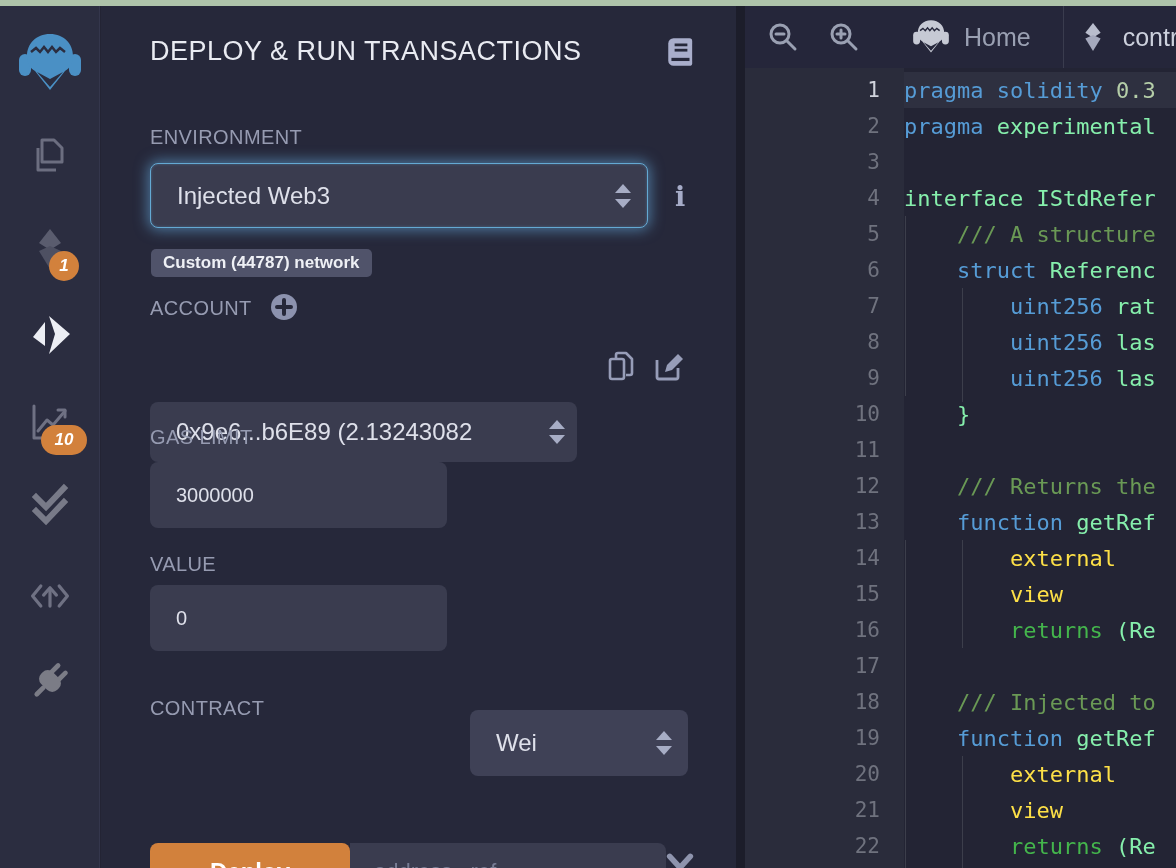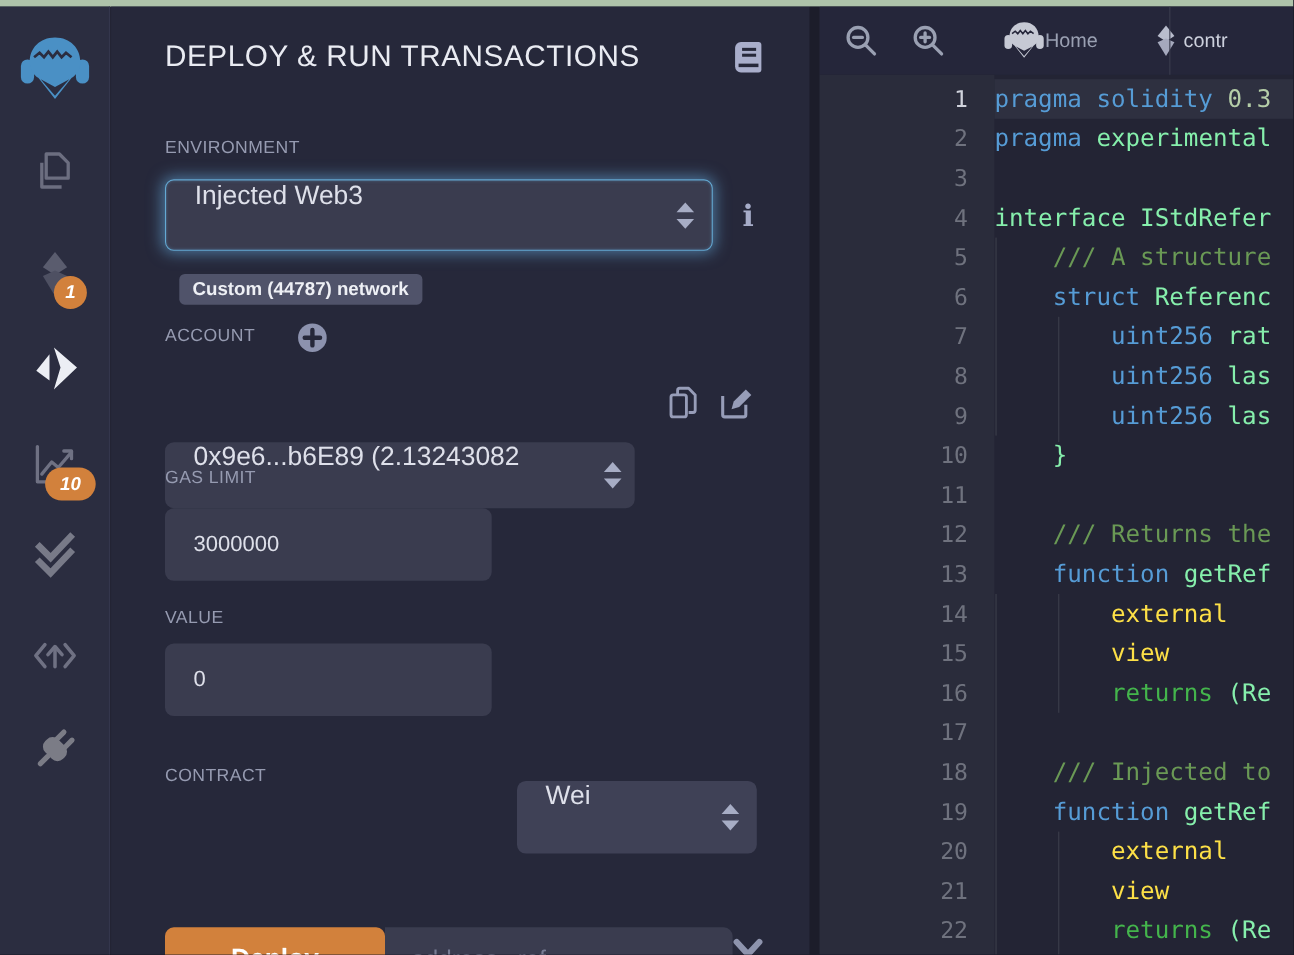--- a/index.html
+++ b/index.html
@@ -13,22 +13,22 @@
 
   
   .rail{left:0;top:6px;width:100px;height:862px;background:#2b2d40;border-right:1px solid #34364c;box-sizing:border-box;}
   .rail-item{position:absolute;left:0;width:100px;display:flex;justify-content:center;cursor:pointer;}
   .badge{position:absolute;background:var(--accent,#d2813c);color:#fff;font-style:italic;font-weight:bold;
     font-size:17px;border-radius:16px;display:flex;align-items:center;justify-content:center;}
 
   
   .panel{left:101px;top:6px;width:635px;height:862px;background:#26283a;}
   .panel-title{left:49px;top:30px;font-size:27px;font-weight:500;letter-spacing:.5px;color:#e9ebf2;white-space:nowrap;}
-  .label{font-size:16px;letter-spacing:.4px;color:#969bb1;white-space:nowrap;text-align:center;}
-  .field{box-sizing:border-box;background:#3a3c4f;border-radius:8px;display:flex;
+  .label{font-size:20px;letter-spacing:.4px;color:#969bb1;white-space:nowrap;text-align:center;}
+  .field{box-sizing:border-box;background:#3a3c4f;border-radius:8px;display:flex;align-items:center;
     color:#dee0ea;font-size:24px;padding:0 26px;white-space:nowrap;overflow:hidden;}
   .select{cursor:pointer;position:relative;}
   .updown{position:absolute;right:16px;top:50%;transform:translateY(-50%);display:flex;flex-direction:column;gap:6px;}
   .updown .up{width:0;height:0;border-left:8px solid transparent;border-right:8px solid transparent;border-bottom:9px solid #a7adc5;}
   .updown .dn{width:0;height:0;border-left:8px solid transparent;border-right:8px solid transparent;border-top:9px solid #a7adc5;}
   .env-select{border:1px solid #64a9d3;box-shadow:0 0 14px 2px rgba(110,185,240,.55), inset 0 0 3px rgba(110,185,240,.35);}
   .net-badge{background:#50536a;border-radius:5px;color:#eef0f5;font-size:17px;font-weight:bold;
     padding:0 12px;height:28px;display:inline-flex;align-items:center;white-space:nowrap;}
   .info{font-family:"DejaVu Serif",serif;font-weight:bold;font-size:27px;color:#a6acc8;cursor:pointer;}
   .deploy-btn{box-sizing:border-box;background:var(--accent,#d2813c);border:none;border-radius:8px 8px 6px 6px;
@@ -36,21 +36,21 @@
   .param-input{box-sizing:border-box;background:#3a3c4f;border:none;border-radius:0 8px 8px 0;color:#dee0ea;
     font-size:22px;padding:0 24px;font-family:"Liberation Sans",sans-serif;outline:none;}
   .param-input::placeholder{color:#787d95;}
   .txtin{box-sizing:border-box;background:#3a3c4f;border:none;border-radius:8px;color:#dee0ea;font-size:20px;
     padding:0 26px;font-family:"Liberation Sans",sans-serif;outline:none;width:100%;height:100%;}
 
   
   .gap-strip{left:736px;top:6px;width:9px;height:862px;background:#1c1d2a;cursor:col-resize;}
   .editor{left:745px;top:6px;width:431px;height:862px;background:#232434;overflow:hidden;}
   .tabbar{position:absolute;left:0;top:0;width:100%;height:62px;background:#25263a;display:flex;align-items:center;}
-  .tab{display:flex;align-items:center;font-size:18px;color:#9aa0b2;cursor:pointer;white-space:nowrap;}
+  .tab{display:flex;align-items:center;gap:14px;font-size:25px;color:#9aa0b2;cursor:pointer;white-space:nowrap;}
   .tab.active{color:#ccd0dc;}
   .tab-sep{position:absolute;left:318px;top:0;width:1px;height:62px;background:#3a3c4e;}
   .zoom-btn{cursor:pointer;display:flex;align-items:center;justify-content:center;}
   .gutter-bg{position:absolute;left:0;top:62px;width:159px;bottom:0;background:#2a2c3b;}
   .lines{position:absolute;left:0;top:66px;width:100%;}
   .code-row{display:flex;height:36px;align-items:center;position:relative;}
   .ln-cell{width:159px;box-sizing:border-box;padding-right:24px;text-align:right;flex:none;
     font-family:"DejaVu Sans Mono",monospace;font-size:21px;color:#6f727e;}
   .code-row.current .ln-cell{color:#d0d3dc;}
   .code-cell{flex:1;height:36px;display:flex;align-items:center;font-family:"DejaVu Sans Mono",monospace;
@@ -156,21 +156,21 @@
 
     <div class="abs label" style="left:49px;top:120px;">ENVIRONMENT</div>
     <div class="abs field select env-select" style="left:49px;top:157px;width:498px;height:65px;">
       <span>Injected Web3</span>
       <span class="updown">
           <span class="up"></span>
           <span class="dn"></span>
         </span>
     </div>
     <div class="abs info" style="left:574px;top:175px;"><span>i</span></div>
-    <div class="abs net-badge" style="left:62px;top:243px;">Custom (44787) network</div>
+    <div class="abs net-badge" style="left:50px;top:243px;">Custom (44787) network</div>
 
     <div class="abs label" style="left:49px;top:291px;">ACCOUNT</div>
     <div class="abs" style="left:169px;top:287px;">
       <svg width="28" height="28" viewBox="0 0 28 28">
         <circle cx="14" cy="14" r="13" fill="#8c92ae"></circle>
         <path d="M14 7 V21 M7 14 H21" stroke="#26283a" stroke-width="4" stroke-linecap="round"></path>
       </svg>
     </div>
     <div class="abs field select" style="left:49px;top:331px;width:427px;height:60px;font-size:24px;">
       <span>0x9e6...b6E89 (2.13243082</span>

